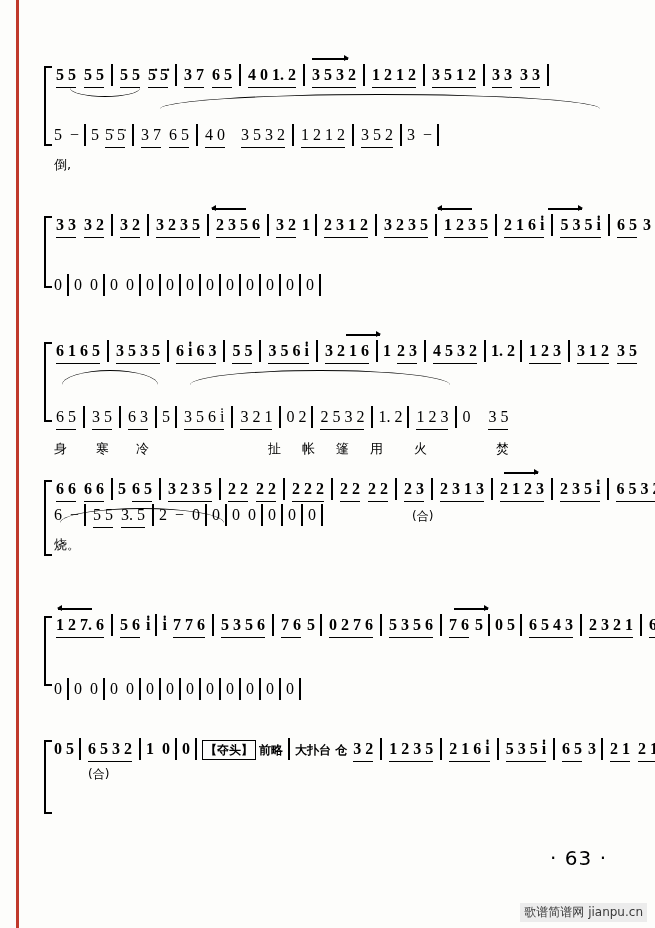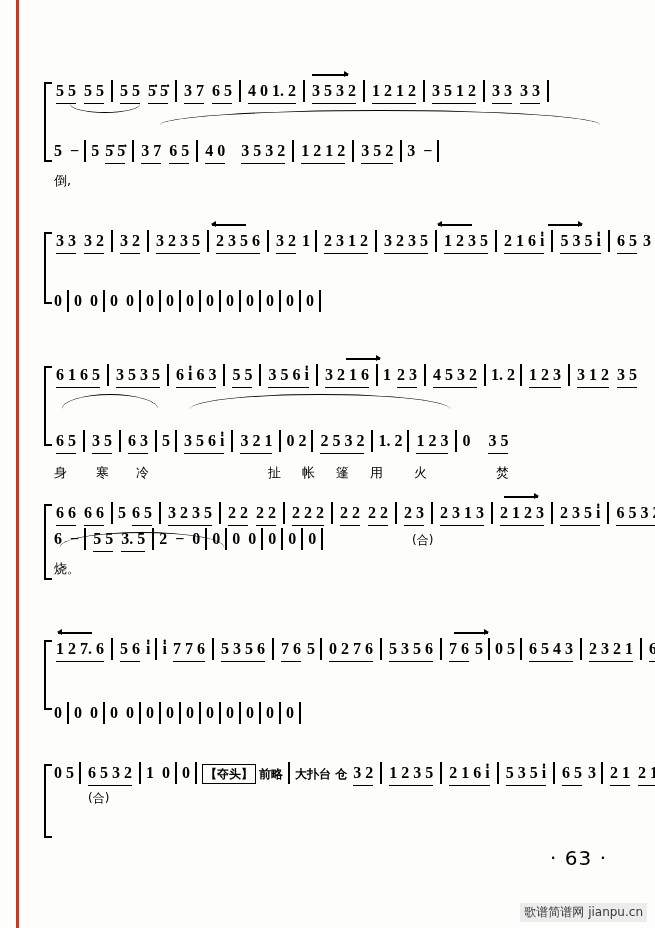--- a/index.html
+++ b/index.html
@@ -28,21 +28,21 @@
     left: 16px;
     top: 0;
     width: 3px;
     height: 928px;
     background: #c0392b;
   }
   
   .score {
     position: absolute;
     left: 40px;
-    top: 80px;
+    top: 64px;
     width: 585px;
   }
   .system {
     position: relative;
     margin-bottom: 18px;
   }
   .brace {
     position: absolute;
     left: 0;
     top: 0;
@@ -64,21 +64,21 @@
   }
   .staff-line {
     position: relative;
     height: 26px;
     margin-left: 14px;
     white-space: nowrap;
     font-size: 16px;
     letter-spacing: 0;
   }
   .staff-line.upper { font-weight: bold; }
-  .staff-line.lower { font-weight: bold; }
+  .staff-line.lower { font-weight: normal; }
   .measure {
     display: inline-block;
     position: relative;
     border-right: 2px solid #000;
     padding-right: 5px;
     margin-right: 5px;
     height: 22px;
     line-height: 22px;
     vertical-align: top;
   }
@@ -222,21 +222,21 @@
       </div>
       <div class="arrow left" style="left:172px;top:-6px;width:34px;"></div>
       <div class="arrow left" style="left:398px;top:-6px;width:34px;"></div>
       <div class="arrow" style="left:508px;top:-6px;width:34px;"></div>
 
       <div class="staff-line lower" style="margin-top:34px;">
         <span class="measure">0</span><span class="measure">0&nbsp;&nbsp;0</span><span class="measure">0&nbsp;&nbsp;0</span><span class="measure">0</span><span class="measure">0</span><span class="measure">0</span><span class="measure">0</span><span class="measure">0</span><span class="measure">0</span><span class="measure">0</span><span class="measure">0</span><span class="measure">0</span>
       </div>
     </div>
 
-    <div class="system" style="height:116px;margin-top:30px;">
+    <div class="system" style="height:116px;margin-top:22px;">
       <div class="brace">
         <div class="b-v" style="top:2px;height:80px;"></div>
         <div class="b-h" style="top:2px;"></div>
         <div class="b-h" style="top:80px;"></div>
       </div>
 
       <div class="staff-line upper">
         <span class="measure"><span class="grp beam1">6 1 6 5</span></span><span class="measure"><span class="grp beam1">3 5 3 5</span></span><span class="measure"><span class="grp beam1">6 i̇ 6 3</span></span><span class="measure"><span class="grp beam1">5 5</span></span><span class="measure"><span class="grp beam1">3 5 6 i̇</span></span><span class="measure"><span class="grp beam1">3 2 1 6</span></span><span class="measure">1&nbsp;<span class="grp beam1">2 3</span></span><span class="measure"><span class="grp beam1">4 5 3 2</span></span><span class="measure">1.&nbsp;2</span><span class="measure"><span class="grp beam1">1 2 3</span></span><span class="measure nobar"><span class="grp beam1">3 1 2</span>&nbsp;<span class="grp beam1">3 5</span></span>
       </div>
       <div class="arrow" style="left:306px;top:-6px;width:34px;"></div>

